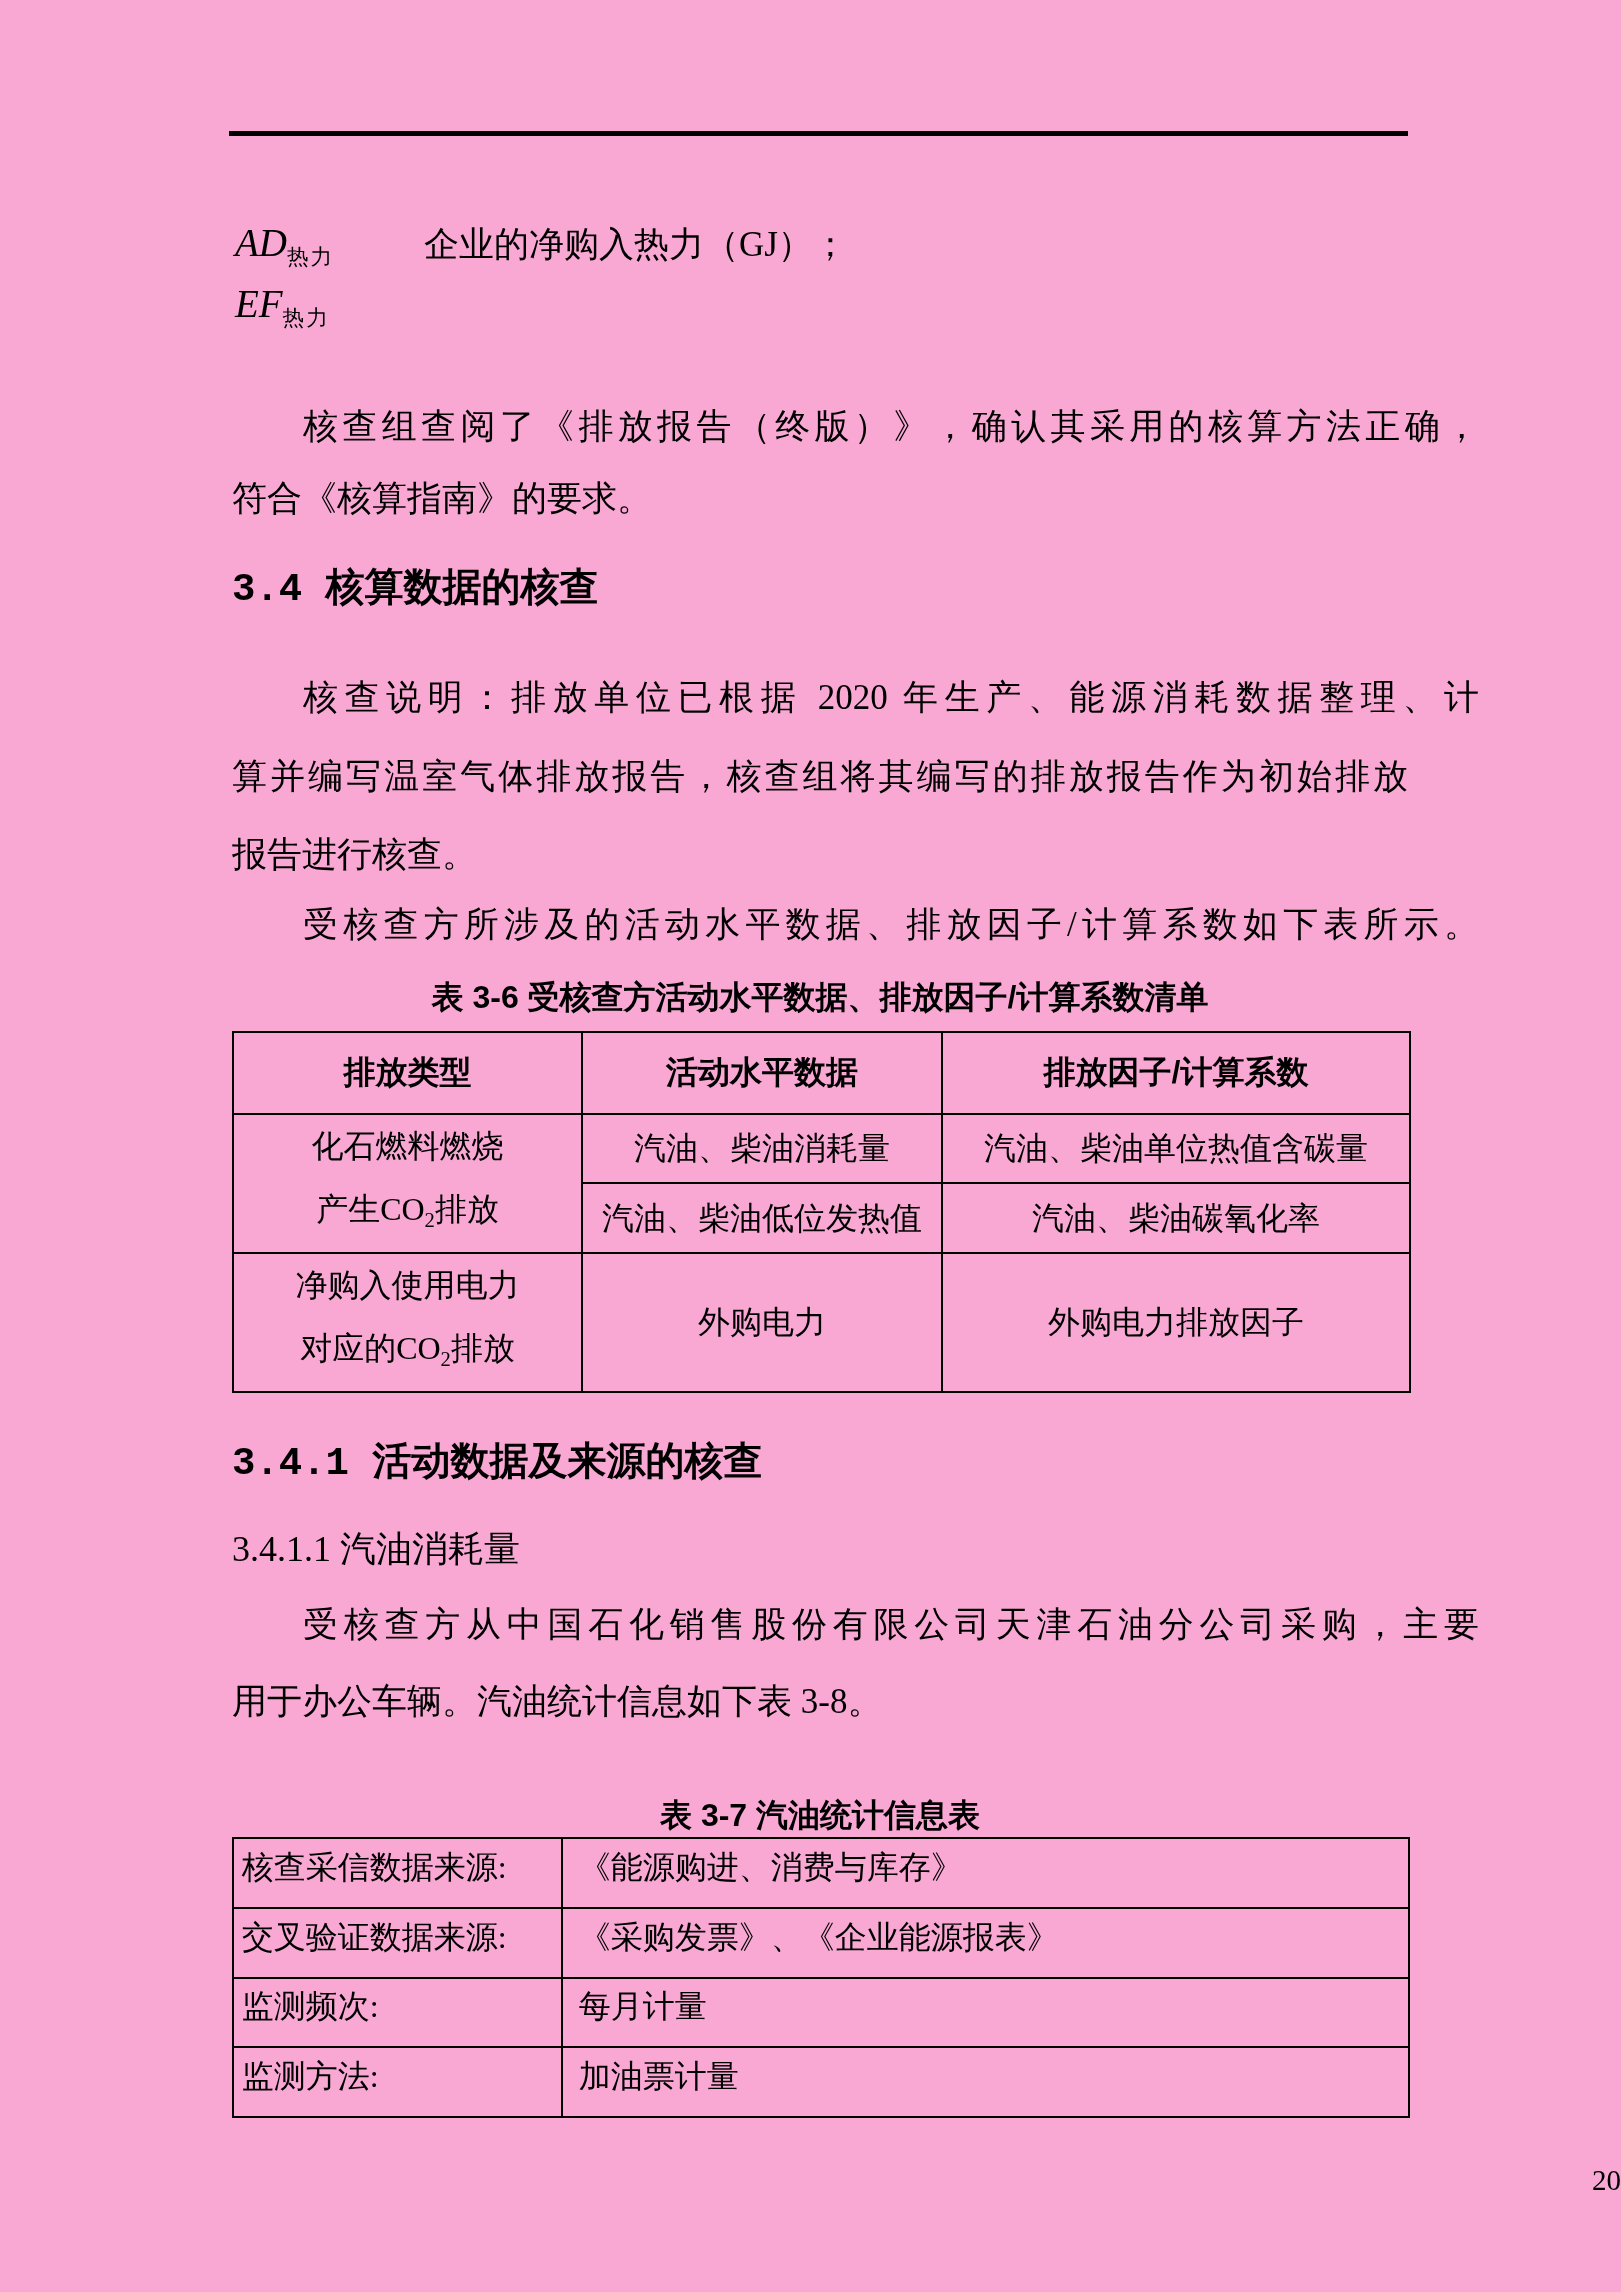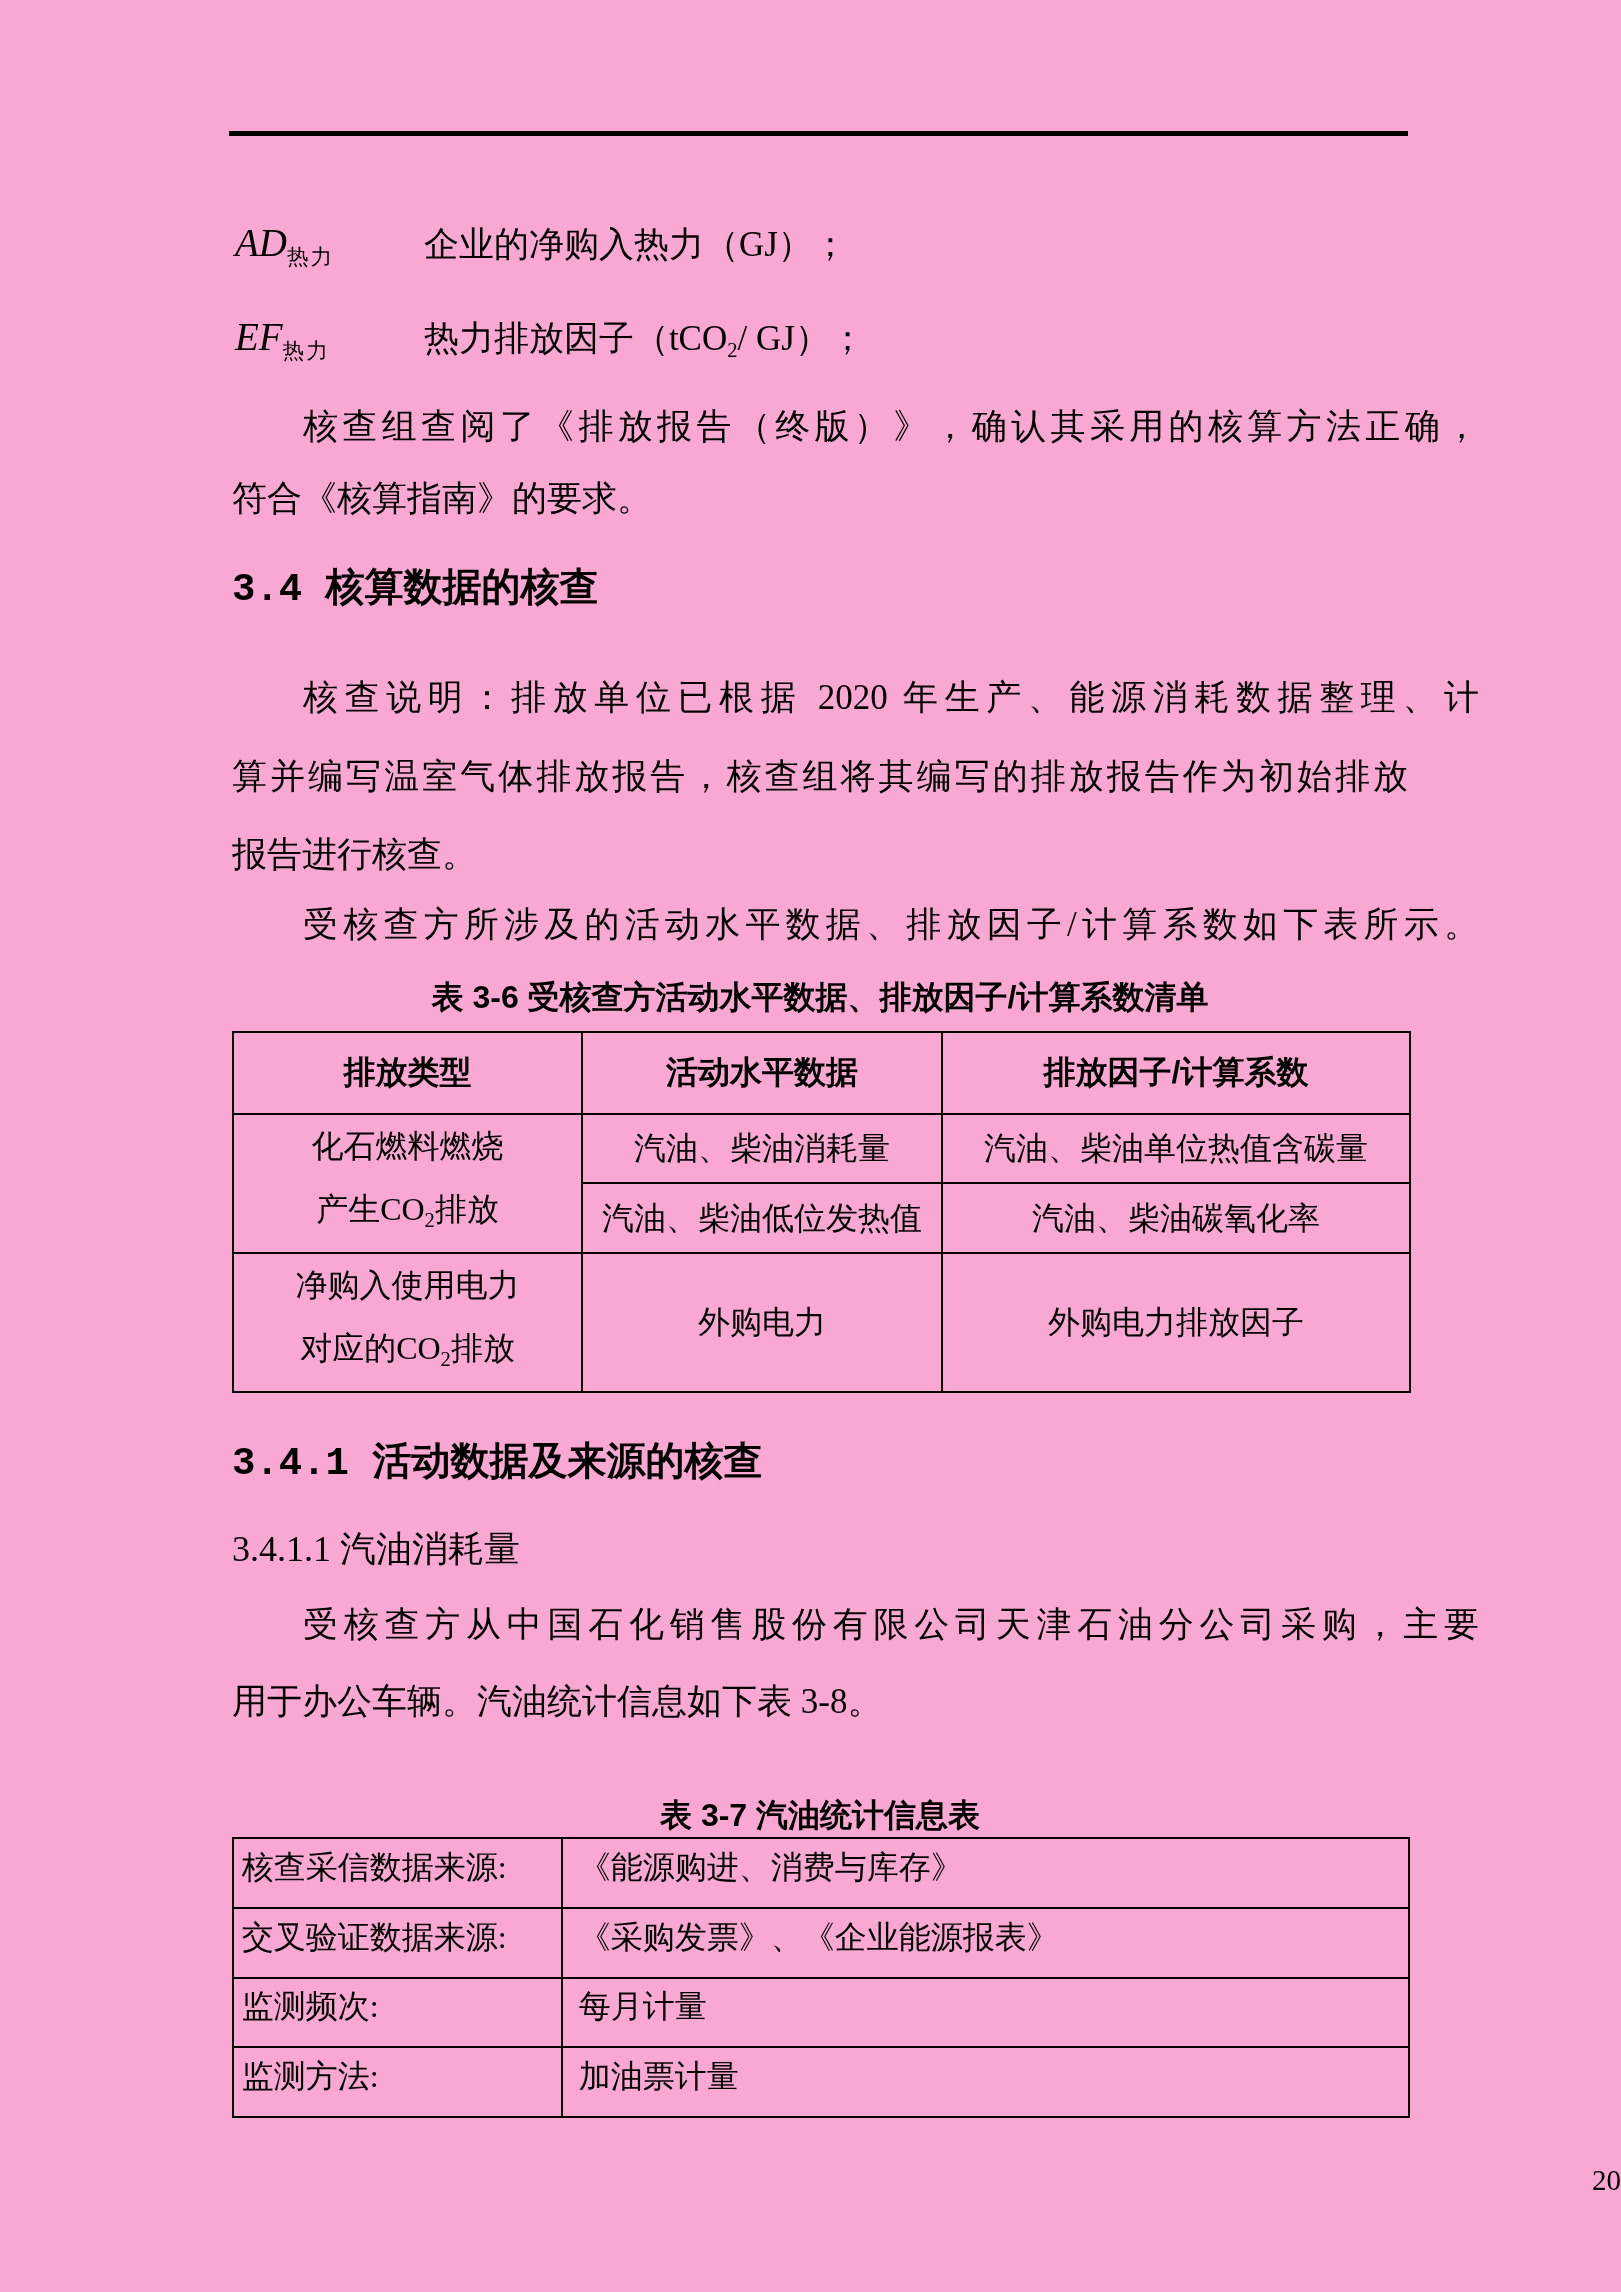--- a/index.html
+++ b/index.html
@@ -84,21 +84,20 @@
 
   <div class="rule"></div>
 
   <div class="abs def-row" style="top:188px">
     <span class="def-sym"><i class="sym">AD</i><sub class="sym-sub">热力</sub></span>
     <span class="def-desc">企业的净购入热力（GJ）；</span>
   </div>
 
   <div class="abs def-row" style="top:282px">
     <span class="def-sym"><i class="sym">EF</i><sub class="sym-sub">热力</sub></span>
-    <span class="def-desc"><span>热力排放因子（tCO</span><sub class="s2">2</sub><span>/ GJ）；</span></span>
   </div>
 
   <div class="abs bodyline jline indent" style="top:405px">核查组查阅了《排放报告（终版）》，确认其采用的核算方法正确，</div>
   <div class="abs bodyline" style="top:477px">符合《核算指南》的要求。</div>
 
   <h2 class="abs h1" style="top:567px">3.4 核算数据的核查</h2>
 
   <div class="abs bodyline jline indent" style="top:676px">核查说明：排放单位已根据 2020 年生产、能源消耗数据整理、计</div>
   <div class="abs bodyline jline" style="top:755px">算并编写温室气体排放报告，核查组将其编写的排放报告作为初始排放</div>
   <div class="abs bodyline" style="top:833px">报告进行核查。</div>

